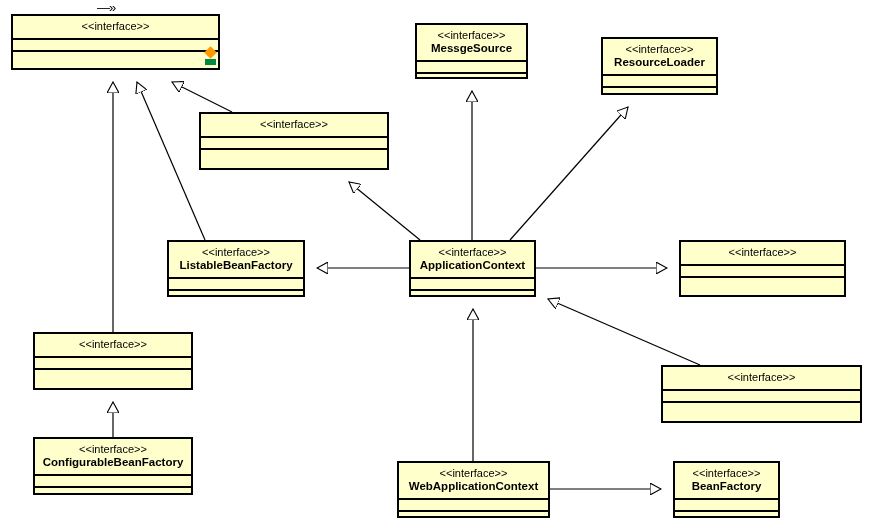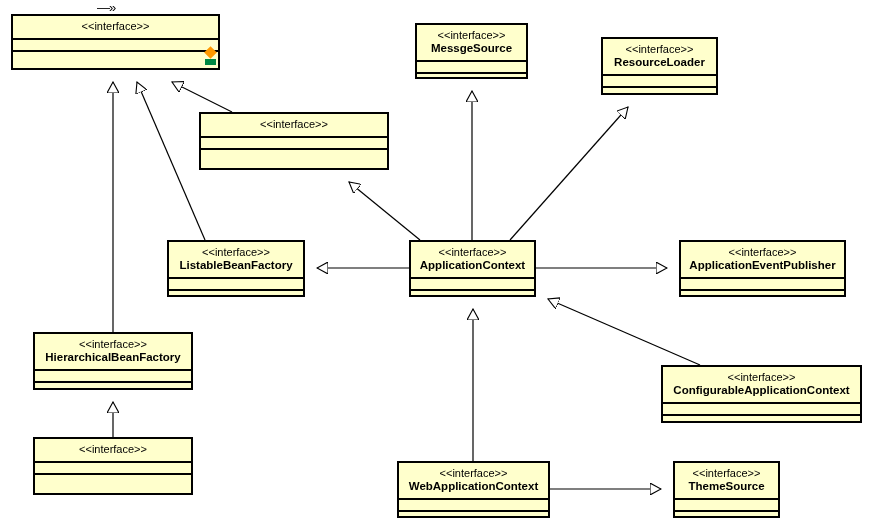--- a/index.html
+++ b/index.html
@@ -185,63 +185,61 @@
       <span class="uml-stereotype">&lt;&lt;interface&gt;&gt;</span>
       <span class="uml-classname">ApplicationContext</span>
     </div>
     <div class="uml-attr-compartment"></div>
     <div class="uml-op-compartment"></div>
   </div>
 
   <div class="uml-class" style="left:679px; top:240px; width:167px; height:57px;">
     <div class="uml-name-compartment">
       <span class="uml-stereotype">&lt;&lt;interface&gt;&gt;</span>
-      <span class="uml-classname">ApplicationEventPublisher</span>
     </div>
     <div class="uml-attr-compartment"></div>
     <div class="uml-op-compartment"></div>
   </div>
 
   <div class="uml-class" style="left:33px; top:332px; width:160px; height:58px;">
     <div class="uml-name-compartment">
       <span class="uml-stereotype">&lt;&lt;interface&gt;&gt;</span>
-      <span class="uml-classname">HierarchicalBeanFactory</span>
     </div>
     <div class="uml-attr-compartment"></div>
     <div class="uml-op-compartment"></div>
   </div>
 
   <div class="uml-class" style="left:661px; top:365px; width:201px; height:58px;">
     <div class="uml-name-compartment">
       <span class="uml-stereotype">&lt;&lt;interface&gt;&gt;</span>
-      <span class="uml-classname">ConfigurableApplicationContext</span>
     </div>
     <div class="uml-attr-compartment"></div>
     <div class="uml-op-compartment"></div>
   </div>
 
   <div class="uml-class" style="left:33px; top:437px; width:160px; height:58px;">
     <div class="uml-name-compartment">
       <span class="uml-stereotype">&lt;&lt;interface&gt;&gt;</span>
+      <span class="uml-classname">ConfigurableBeanFactory</span>
     </div>
     <div class="uml-attr-compartment"></div>
     <div class="uml-op-compartment"></div>
   </div>
 
   <div class="uml-class" style="left:397px; top:461px; width:153px; height:57px;">
     <div class="uml-name-compartment">
       <span class="uml-stereotype">&lt;&lt;interface&gt;&gt;</span>
       <span class="uml-classname">WebApplicationContext</span>
     </div>
     <div class="uml-attr-compartment"></div>
     <div class="uml-op-compartment"></div>
   </div>
 
   <div class="uml-class" style="left:673px; top:461px; width:107px; height:57px;">
     <div class="uml-name-compartment">
       <span class="uml-stereotype">&lt;&lt;interface&gt;&gt;</span>
-      <span class="uml-classname">ThemeSource</span>
+      <span class="uml-classname">BeanFactory</span>
     </div>
     <div class="uml-attr-compartment"></div>
     <div class="uml-op-compartment"></div>
   </div>
 
 </div>
 
 </body></html>

